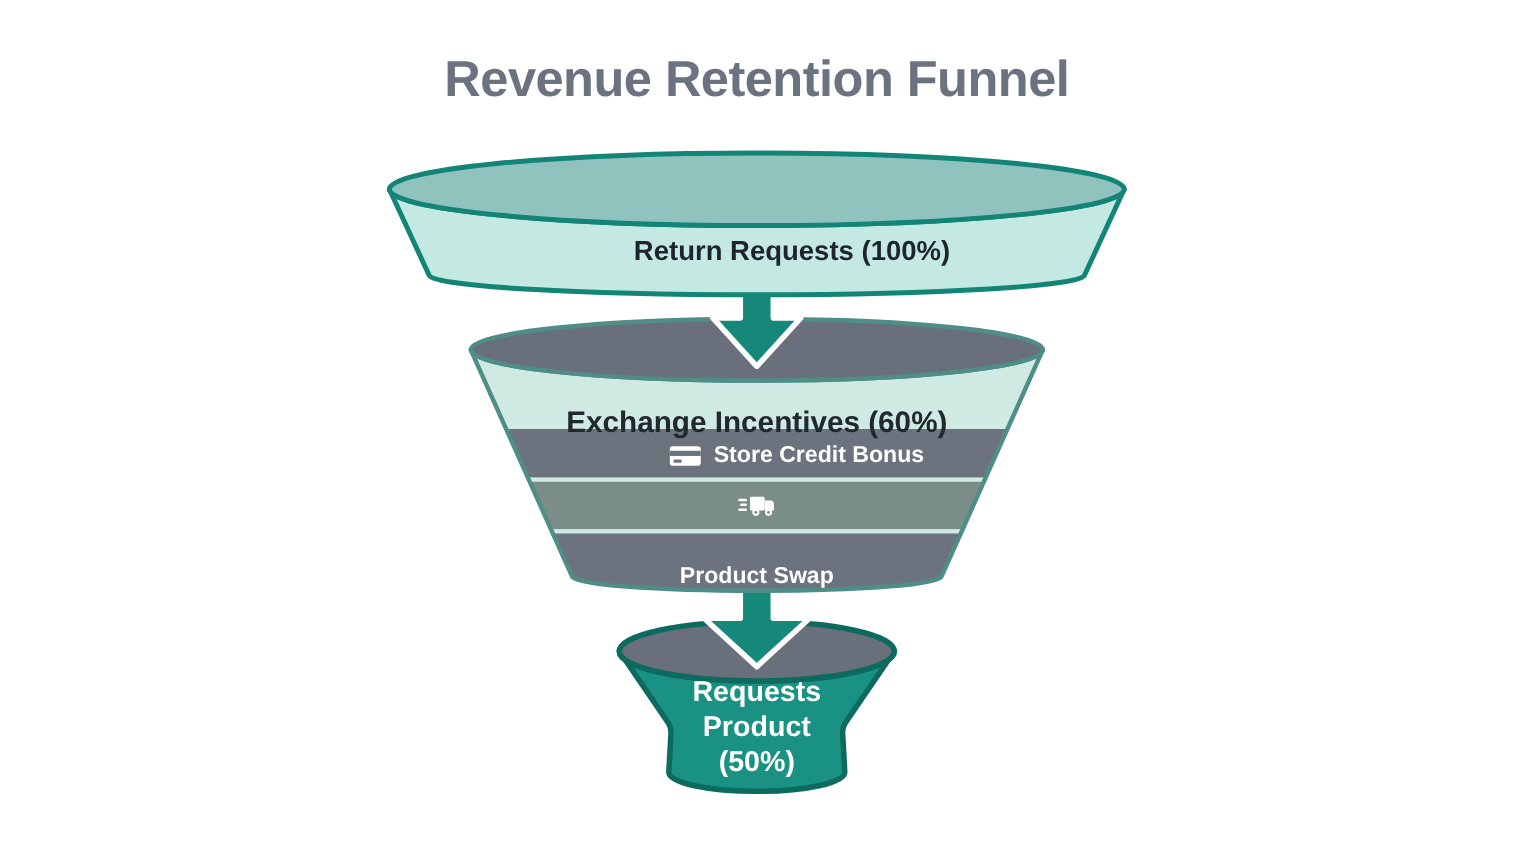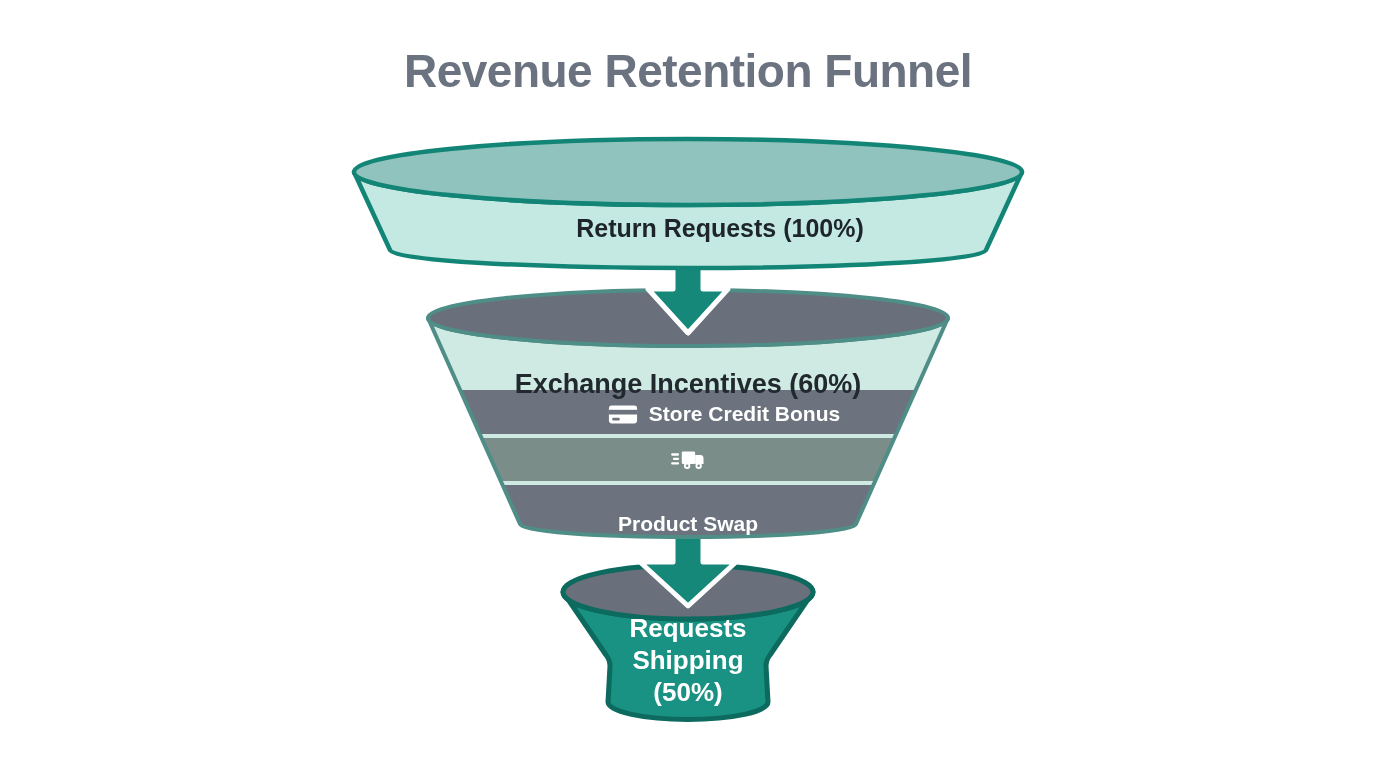--- a/index.html
+++ b/index.html
@@ -154,17 +154,17 @@
       <path d="M 3.5 12 L 3.5 9 Q 3.5 5 7.5 5 L 16 5" fill="none" stroke="#ffffff" stroke-width="2.6" stroke-linecap="round"></path>
       <polygon points="14.5,1 21.5,5 14.5,9" fill="#ffffff"></polygon>
       <path d="M 22.5 11 L 22.5 14 Q 22.5 18 18.5 18 L 10 18" fill="none" stroke="#ffffff" stroke-width="2.6" stroke-linecap="round"></path>
       <polygon points="11.5,14 4.5,18 11.5,22" fill="#ffffff"></polygon>
     </svg>
     <span>Product Swap</span>
   </div>
 
   <div class="overlay stage3-label">
     <div>Requests</div>
-    <div>Shipping</div>
+    <div>Product</div>
     <div>(50%)</div>
   </div>
 
 </div>
 
 </body></html>

